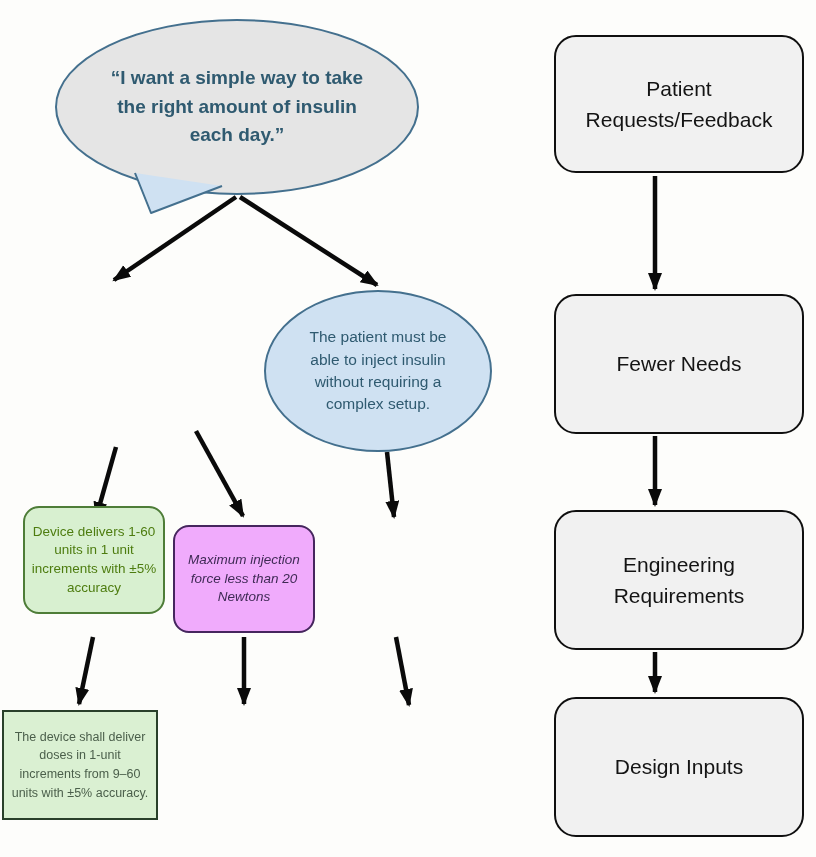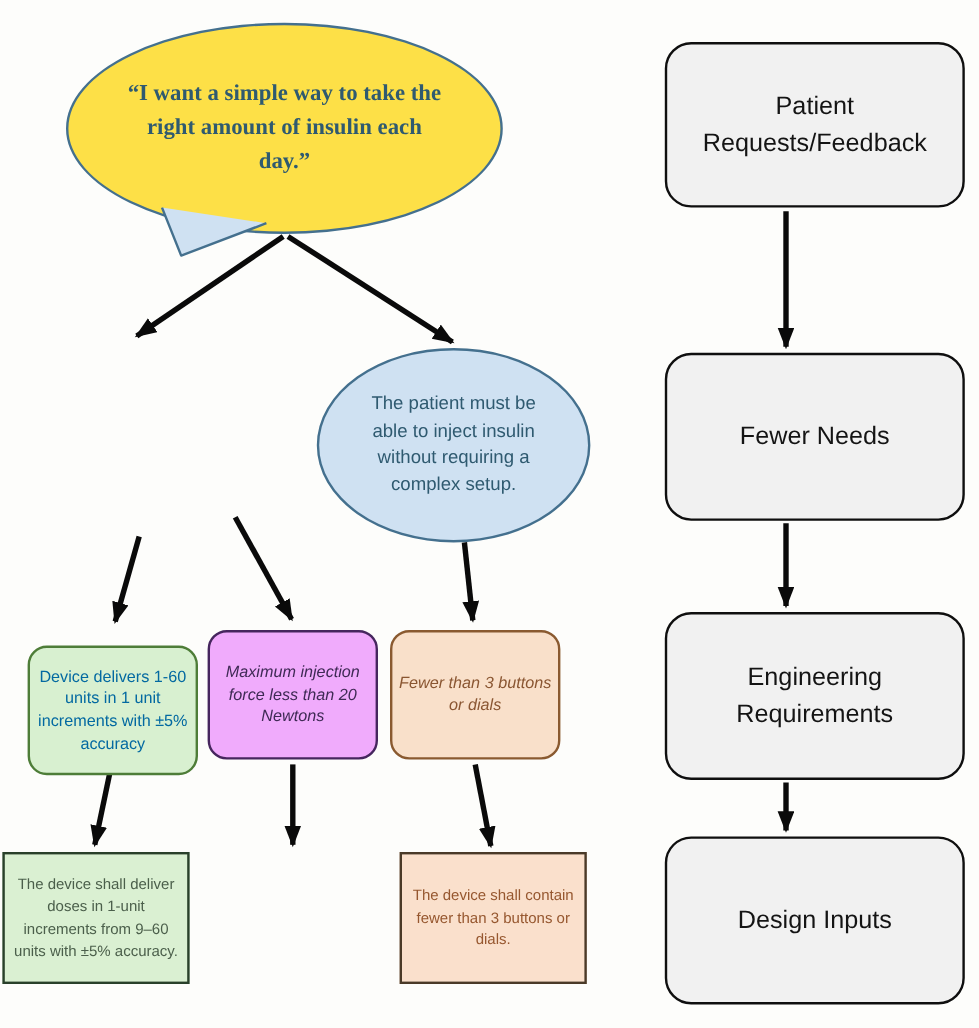--- a/index.html
+++ b/index.html
@@ -25,28 +25,27 @@
     z-index: 2;
     display: flex;
     align-items: center;
     justify-content: center;
     text-align: center;
     box-sizing: border-box;
   }
   
   .bubble {
     left: 55px; top: 19px; width: 364px; height: 176px;
-    background: #fde047;
+    background: #e5e5e5;
     border: 2px solid #44708e;
     border-radius: 50%;
     color: #2f5a70;
     font-size: 19px;
     line-height: 1.5;
     font-weight: 600;
-    font-family: Liberation Serif, serif;
   }
   .bubble .inner { width: 268px; }
   .ellipse {
     background: #cfe1f2;
     border: 2px solid #44708e;
     border-radius: 50%;
     color: #2f5a70;
     font-size: 15.5px;
     line-height: 1.45;
   }
@@ -55,21 +54,21 @@
   .ellipse .inner { width: 165px; }
   
   .reqbox {
     width: 142px; height: 108px;
     border-radius: 16px;
     font-size: 13.5px;
     line-height: 1.38;
     padding: 4px;
   }
   .reqbox .inner { width: 128px; }
-  .req-green  { left: 23px;  top: 538px; background: #d8f0d0; border: 2px solid #4e7d38; color: #0369a1; }
+  .req-green  { left: 23px;  top: 506px; background: #d8f0d0; border: 2px solid #4e7d38; color: #4d7c0f; }
   .req-purple { left: 173px; top: 525px; background: #f0abfc; border: 2px solid #46265e; color: #3f2a55; font-style: italic; }
   .req-orange { left: 325px; top: 525px; background: #f9e0ca; border: 2px solid #8a5a30; color: #8a5632; font-style: italic; }
   
   .dibox {
     width: 156px; height: 110px;
     font-size: 12.5px;
     line-height: 1.5;
     padding: 4px;
   }
   .dibox .inner { width: 142px; }
@@ -129,29 +128,23 @@
   <div class="shape ellipse ellipse-right">
     <div class="inner">The patient must be able to inject insulin without requiring a complex setup.</div>
   </div>
 
   <div class="shape reqbox req-green">
     <div class="inner">Device delivers 1-60 units in 1 unit increments with ±5% accuracy</div>
   </div>
   <div class="shape reqbox req-purple">
     <div class="inner">Maximum injection force less than 20 Newtons</div>
   </div>
-  <div class="shape reqbox req-orange">
-    <div class="inner">Fewer than 3 buttons or dials</div>
-  </div>
 
   <div class="shape dibox di-green">
     <div class="inner">The device shall deliver doses in 1-unit increments from 9–60 units with ±5% accuracy.</div>
-  </div>
-  <div class="shape dibox di-orange">
-    <div class="inner">The device shall contain fewer than 3 buttons or dials.</div>
   </div>
 
   <div class="shape stagebox stage-1">
     <div class="inner">Patient Requests/Feedback</div>
   </div>
   <div class="shape stagebox stage-2">
     <div class="inner">Fewer Needs</div>
   </div>
   <div class="shape stagebox stage-3">
     <div class="inner">Engineering Requirements</div>

